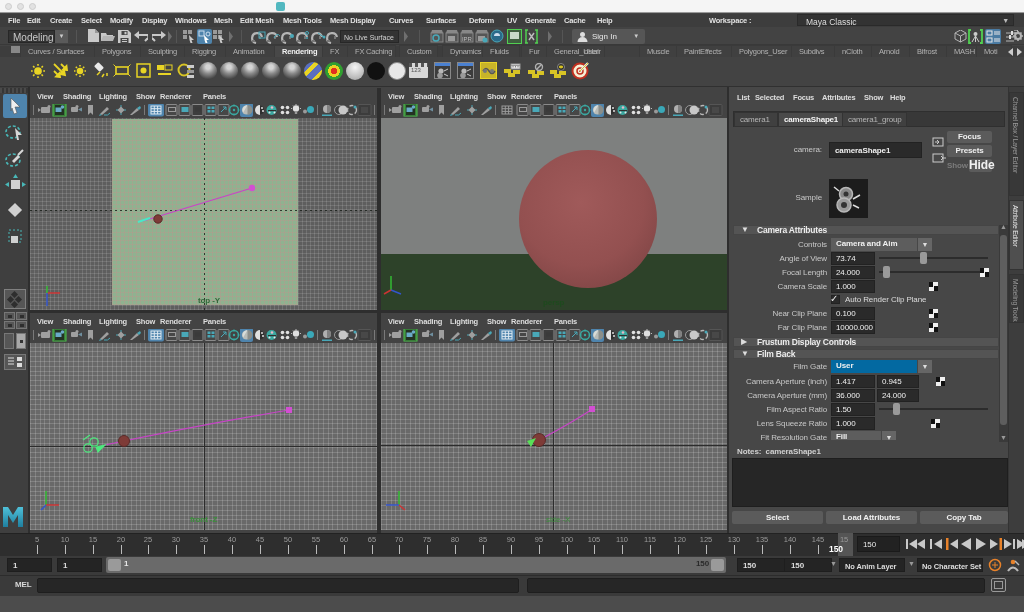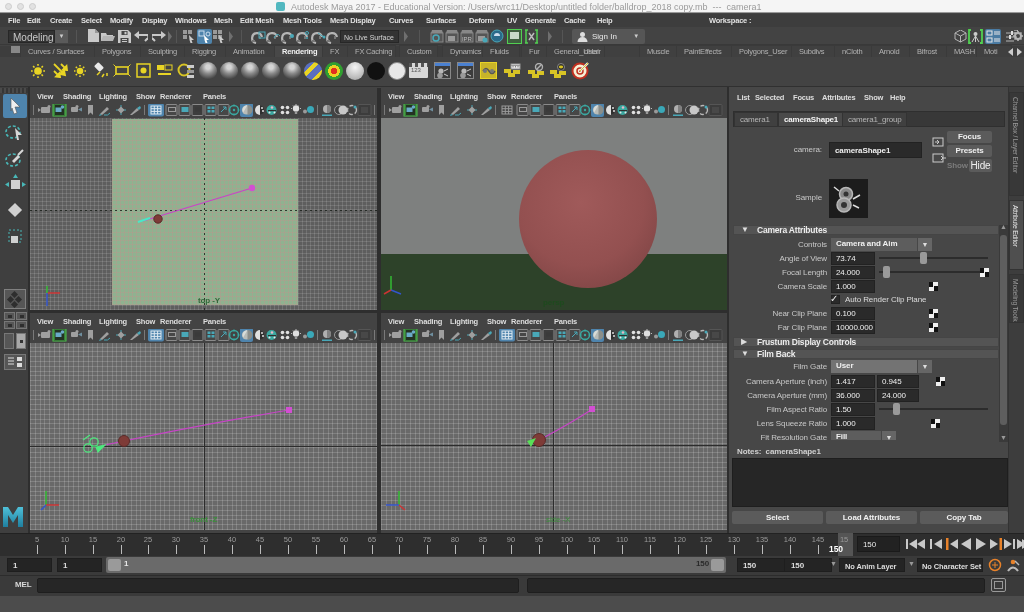--- a/index.html
+++ b/index.html
@@ -6,21 +6,20 @@
  font-family:"Liberation Sans",sans-serif;color:#cfcfcf;font-size:8px;letter-spacing:-0.1px;overflow:hidden}
 .a{position:absolute}
 .tx{position:absolute;white-space:nowrap}
 </style></head><body>
 <div id="root">
 <div class="a" style="left:0;top:0;width:1024px;height:13px;background:#f5f5f5;border-bottom:1px solid #9a9a9a">
 <div class="a" style="left:5px;top:3px;width:7px;height:7px;border-radius:50%;background:#e2e2e2;border:1px solid #cdcdcd"></div>
 <div class="a" style="left:17px;top:3px;width:7px;height:7px;border-radius:50%;background:#e2e2e2;border:1px solid #cdcdcd"></div>
 <div class="a" style="left:29px;top:3px;width:7px;height:7px;border-radius:50%;background:#e2e2e2;border:1px solid #cdcdcd"></div>
 <div class="a" style="left:276px;top:2px;width:9px;height:9px;background:#52b8c0;border-radius:2px"></div>
-<div class="tx" style="left:291px;top:2px;font-size:9px;letter-spacing:0;color:#9b9b9b">Autodesk Maya 2017 - Educational Version: /Users/wrc11/Desktop/untitled folder/balldrop_2018 copy.mb &nbsp;---&nbsp; camera1</div>
 </div>
 <div class="a" style="left:0;top:14px;width:1024px;height:13px;background:#3d3d3d"></div>
 <div class="tx" style="left:8px;top:16px;font-size:7.5px;letter-spacing:-0.2px;font-weight:bold;color:#e2e2e2">File</div>
 <div class="tx" style="left:27px;top:16px;font-size:7.5px;letter-spacing:-0.2px;font-weight:bold;color:#e2e2e2">Edit</div>
 <div class="tx" style="left:50px;top:16px;font-size:7.5px;letter-spacing:-0.2px;font-weight:bold;color:#e2e2e2">Create</div>
 <div class="tx" style="left:81px;top:16px;font-size:7.5px;letter-spacing:-0.2px;font-weight:bold;color:#e2e2e2">Select</div>
 <div class="tx" style="left:110px;top:16px;font-size:7.5px;letter-spacing:-0.2px;font-weight:bold;color:#e2e2e2">Modify</div>
 <div class="tx" style="left:142px;top:16px;font-size:7.5px;letter-spacing:-0.2px;font-weight:bold;color:#e2e2e2">Display</div>
 <div class="tx" style="left:175px;top:16px;font-size:7.5px;letter-spacing:-0.2px;font-weight:bold;color:#e2e2e2">Windows</div>
 <div class="tx" style="left:214px;top:16px;font-size:7.5px;letter-spacing:-0.2px;font-weight:bold;color:#e2e2e2">Mesh</div>
@@ -28,20 +27,24 @@
 <div class="tx" style="left:283px;top:16px;font-size:7.5px;letter-spacing:-0.2px;font-weight:bold;color:#e2e2e2">Mesh Tools</div>
 <div class="tx" style="left:330px;top:16px;font-size:7.5px;letter-spacing:-0.2px;font-weight:bold;color:#e2e2e2">Mesh Display</div>
 <div class="tx" style="left:389px;top:16px;font-size:7.5px;letter-spacing:-0.2px;font-weight:bold;color:#e2e2e2">Curves</div>
 <div class="tx" style="left:426px;top:16px;font-size:7.5px;letter-spacing:-0.2px;font-weight:bold;color:#e2e2e2">Surfaces</div>
 <div class="tx" style="left:469px;top:16px;font-size:7.5px;letter-spacing:-0.2px;font-weight:bold;color:#e2e2e2">Deform</div>
 <div class="tx" style="left:507px;top:16px;font-size:7.5px;letter-spacing:-0.2px;font-weight:bold;color:#e2e2e2">UV</div>
 <div class="tx" style="left:525px;top:16px;font-size:7.5px;letter-spacing:-0.2px;font-weight:bold;color:#e2e2e2">Generate</div>
 <div class="tx" style="left:564px;top:16px;font-size:7.5px;letter-spacing:-0.2px;font-weight:bold;color:#e2e2e2">Cache</div>
 <div class="tx" style="left:597px;top:16px;font-size:7.5px;letter-spacing:-0.2px;font-weight:bold;color:#e2e2e2">Help</div>
 <div class="tx" style="left:709px;top:16px;font-size:7.5px;letter-spacing:-0.2px;font-weight:bold;color:#e2e2e2">Workspace :</div>
+<div class="a" style="left:797px;top:14px;width:217px;height:12px;background:#333;border:1px solid #2a2a2a">
+      <div class="tx" style="left:8px;top:2px;font-size:8.5px;letter-spacing:0;color:#ddd">Maya Classic</div>
+      <div class="tx" style="right:4px;top:2px;color:#bbb;font-size:7px">▼</div>
+    </div>
 <div class="a" style="left:0;top:27px;width:1024px;height:18px;background:#434343;border-bottom:1px solid #393939"></div>
 <div class="a" style="left:8px;top:30px;width:47px;height:13px;background:#333;border:1px solid #272727">
       <div class="tx" style="left:4px;top:1px;font-size:10px;letter-spacing:0;color:#c8c8c8">Modeling</div>
     </div>
 <div class="a" style="left:55px;top:30px;width:13px;height:13px;background:#5a5a5a;text-align:center">
       <div style="font-size:6px;color:#ccc;line-height:13px">▼</div>
     </div>
 <div class="a" style="left:76px;top:30px;width:1px;height:13px;background:#555"></div>
 <div class="a" style="left:88px;top:29px;width:11px;height:13px"><svg width="11" height="13">
         <path d="M0 0 L7 0 L11 4 L11 13 L0 13 Z" fill="#c9c9c9"></path>
@@ -1162,21 +1165,21 @@
         <path d="M9 4 L11 6 L9 8" fill="none" stroke="#ccc"></path>
       </svg></div>
 <div class="a" style="left:947px;top:131px;width:45px;height:12px;background:#5b5b5b;border-radius:2px;text-align:center">
       <div style="font-size:8px;color:#f0f0f0;font-weight:bold;line-height:12px">Focus</div>
     </div>
 <div class="a" style="left:947px;top:145px;width:45px;height:12px;background:#5b5b5b;border-radius:2px;text-align:center">
       <div style="font-size:8px;color:#f0f0f0;font-weight:bold;line-height:12px">Presets</div>
     </div>
 <div class="tx" style="left:947px;top:161px;color:#7c7c7c;font-weight:bold">Show</div>
 <div class="a" style="left:969px;top:159px;width:23px;height:13px;background:#5b5b5b;border-radius:2px;text-align:center">
-      <div style="font-size:10px;color:#f0f0f0;font-weight:normal;line-height:13px">Hide</div>
+      <div style="font-size:12px;color:#f0f0f0;font-weight:bold;line-height:13px">Hide</div>
     </div>
 <div class="tx" style="left:733px;top:193px;width:89px;text-align:right;color:#c8c8c8">Sample</div>
 <div class="a" style="left:829px;top:179px;width:39px;height:39px;background:#1c1c1c"><svg width="39" height="39">
         <g fill="none" stroke="#b8b8b8" stroke-width="1.5">
           <circle cx="17" cy="15" r="6.5" fill="#888"></circle>
           <circle cx="15" cy="26" r="7" fill="#999"></circle>
           <path d="M24 20 L31 16 M24 26 L30 29 M10 12 L5 8" stroke="#ddd"></path>
         </g>
         <circle cx="17" cy="15" r="2.5" fill="#333"></circle>
         <circle cx="15" cy="26" r="3" fill="#333"></circle>
@@ -1222,21 +1225,21 @@
       <div class="tx" style="left:4px;top:1px;color:#eee">10000.000</div>
     </div>
 <div class="a" style="left:929px;top:323px;width:9px;height:9px;background:conic-gradient(#f0f0f0 0 90deg,#111 90deg 180deg,#f0f0f0 180deg 270deg,#111 270deg)"></div>
 <div class="a" style="left:733px;top:337px;width:266px;height:10px;background:#545454;border:1px solid #454545"></div>
 <div class="tx" style="left:741px;top:337px;font-size:8px;color:#ddd">▶</div>
 <div class="tx" style="left:757px;top:337px;font-size:8.5px;letter-spacing:-0.2px;font-weight:bold;color:#ececec">Frustum Display Controls</div>
 <div class="a" style="left:733px;top:349px;width:266px;height:10px;background:#545454;border:1px solid #454545"></div>
 <div class="tx" style="left:741px;top:349px;font-size:8px;color:#ddd">▼</div>
 <div class="tx" style="left:757px;top:349px;font-size:8.5px;letter-spacing:-0.2px;font-weight:bold;color:#ececec">Film Back</div>
 <div class="tx" style="left:733px;top:362px;width:94px;text-align:right;color:#c8c8c8">Film Gate</div>
-<div class="a" style="left:831px;top:360px;width:86px;height:13px;background:#737373">
+<div class="a" style="left:831px;top:360px;width:86px;height:13px;background:#0369a1">
       <div class="tx" style="left:5px;top:1px;color:#f0f0f0;font-weight:bold">User</div>
     </div>
 <div class="a" style="left:918px;top:360px;width:14px;height:13px;background:#666;text-align:center">
       <div style="font-size:7px;color:#ddd;line-height:13px">▼</div>
     </div>
 <div class="tx" style="left:733px;top:377px;width:94px;text-align:right;color:#c8c8c8">Camera Aperture (inch)</div>
 <div class="a" style="left:831px;top:375px;width:44px;height:13px;background:#2a2a2a;border:1px solid #222">
       <div class="tx" style="left:4px;top:1px;color:#eee">1.417</div>
     </div>
 <div class="a" style="left:877px;top:375px;width:42px;height:13px;background:#2a2a2a;border:1px solid #222">

